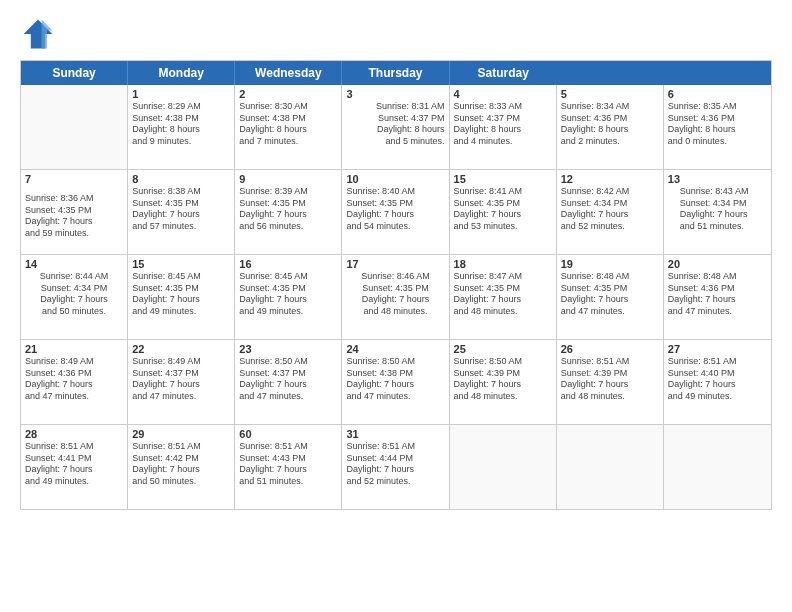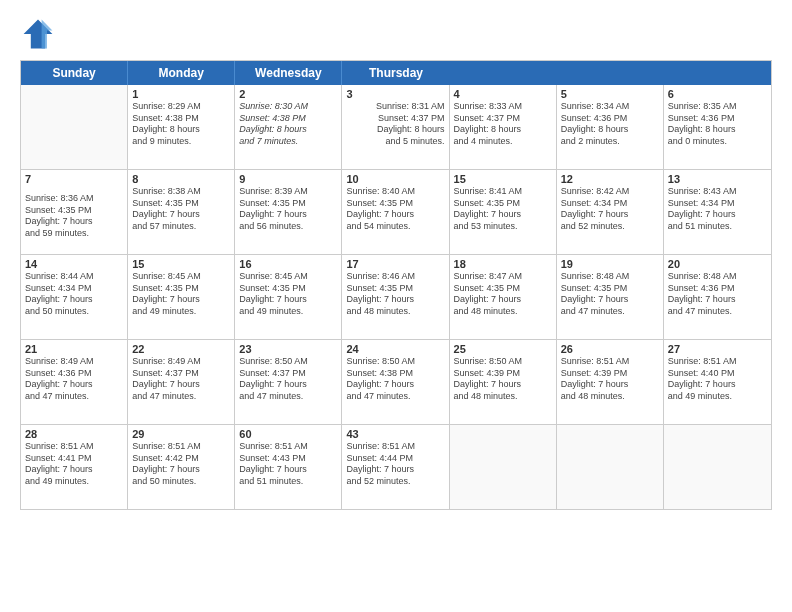--- a/index.html
+++ b/index.html
@@ -128,34 +128,35 @@
       <div class="subtitle"></div>
     </div>
   </div>
 
   <div class="calendar">
     <div class="cal-header">
     <div class="cal-header-cell">Sunday</div>
         <div class="cal-header-cell">Monday</div>
         <div class="cal-header-cell">Wednesday</div>
         <div class="cal-header-cell">Thursday</div>
+        <div class="cal-header-cell">Saturday</div>
       </div>
     <div class="cal-body">
     <div class="cal-row">
           <div class="cal-cell empty"></div>
           <div class="cal-cell">
             <span class="day-num">1</span>
             <div class="cell-info" style="white-space: pre-line;">Sunrise: 8:29 AM
 Sunset: 4:38 PM
 Daylight: 8 hours
 and 9 minutes.</div>
           </div>
           <div class="cal-cell">
             <span class="day-num">2</span>
-            <div class="cell-info" style="white-space: pre-line; font-style: italic;">Sunrise: 8:30 AM
+            <div class="cell-info" style="white-space: pre-line;">Sunrise: 8:30 AM
 Sunset: 4:38 PM
 Daylight: 8 hours
 and 7 minutes.</div>
           </div>
           <div class="cal-cell">
             <span class="day-num">3</span>
             <div class="cell-info" style="white-space: pre-line; text-align: right;">Sunrise: 8:31 AM
 Sunset: 4:37 PM
 Daylight: 8 hours
 and 5 minutes.</div>
@@ -220,51 +221,51 @@
           </div>
           <div class="cal-cell">
             <span class="day-num">12</span>
             <div class="cell-info" style="white-space: pre-line;">Sunrise: 8:42 AM
 Sunset: 4:34 PM
 Daylight: 7 hours
 and 52 minutes.</div>
           </div>
           <div class="cal-cell">
             <span class="day-num">13</span>
-            <div class="cell-info" style="white-space: pre-line;">Sunrise: 8:43 AM
+            <div class="cell-info" style="white-space: pre-line; margin-left: 12px;">Sunrise: 8:43 AM
 Sunset: 4:34 PM
 Daylight: 7 hours
 and 51 minutes.</div>
           </div>
         </div>
         <div class="cal-row">
           <div class="cal-cell">
             <span class="day-num">14</span>
-            <div class="cell-info" style="white-space: pre-line;">Sunrise: 8:44 AM
+            <div class="cell-info" style="white-space: pre-line; text-align: center;">Sunrise: 8:44 AM
 Sunset: 4:34 PM
 Daylight: 7 hours
 and 50 minutes.</div>
           </div>
           <div class="cal-cell">
             <span class="day-num">15</span>
             <div class="cell-info" style="white-space: pre-line;">Sunrise: 8:45 AM
 Sunset: 4:35 PM
 Daylight: 7 hours
 and 49 minutes.</div>
           </div>
           <div class="cal-cell">
             <span class="day-num">16</span>
             <div class="cell-info" style="white-space: pre-line;">Sunrise: 8:45 AM
 Sunset: 4:35 PM
 Daylight: 7 hours
 and 49 minutes.</div>
           </div>
           <div class="cal-cell">
             <span class="day-num">17</span>
-            <div class="cell-info" style="white-space: pre-line;">Sunrise: 8:46 AM
+            <div class="cell-info" style="white-space: pre-line; text-align: center;">Sunrise: 8:46 AM
 Sunset: 4:35 PM
 Daylight: 7 hours
 and 48 minutes.</div>
           </div>
           <div class="cal-cell">
             <span class="day-num">18</span>
             <div class="cell-info" style="white-space: pre-line;">Sunrise: 8:47 AM
 Sunset: 4:35 PM
 Daylight: 7 hours
 and 48 minutes.</div>
@@ -351,21 +352,21 @@
 and 50 minutes.</div>
           </div>
           <div class="cal-cell">
             <span class="day-num">60</span>
             <div class="cell-info" style="white-space: pre-line;">Sunrise: 8:51 AM
 Sunset: 4:43 PM
 Daylight: 7 hours
 and 51 minutes.</div>
           </div>
           <div class="cal-cell">
-            <span class="day-num">43</span>
+            <span class="day-num">31</span>
             <div class="cell-info" style="white-space: pre-line;">Sunrise: 8:51 AM
 Sunset: 4:44 PM
 Daylight: 7 hours
 and 52 minutes.</div>
           </div>
           <div class="cal-cell empty"></div>
           <div class="cal-cell empty"></div>
           <div class="cal-cell empty"></div>
         </div>
       </div>

